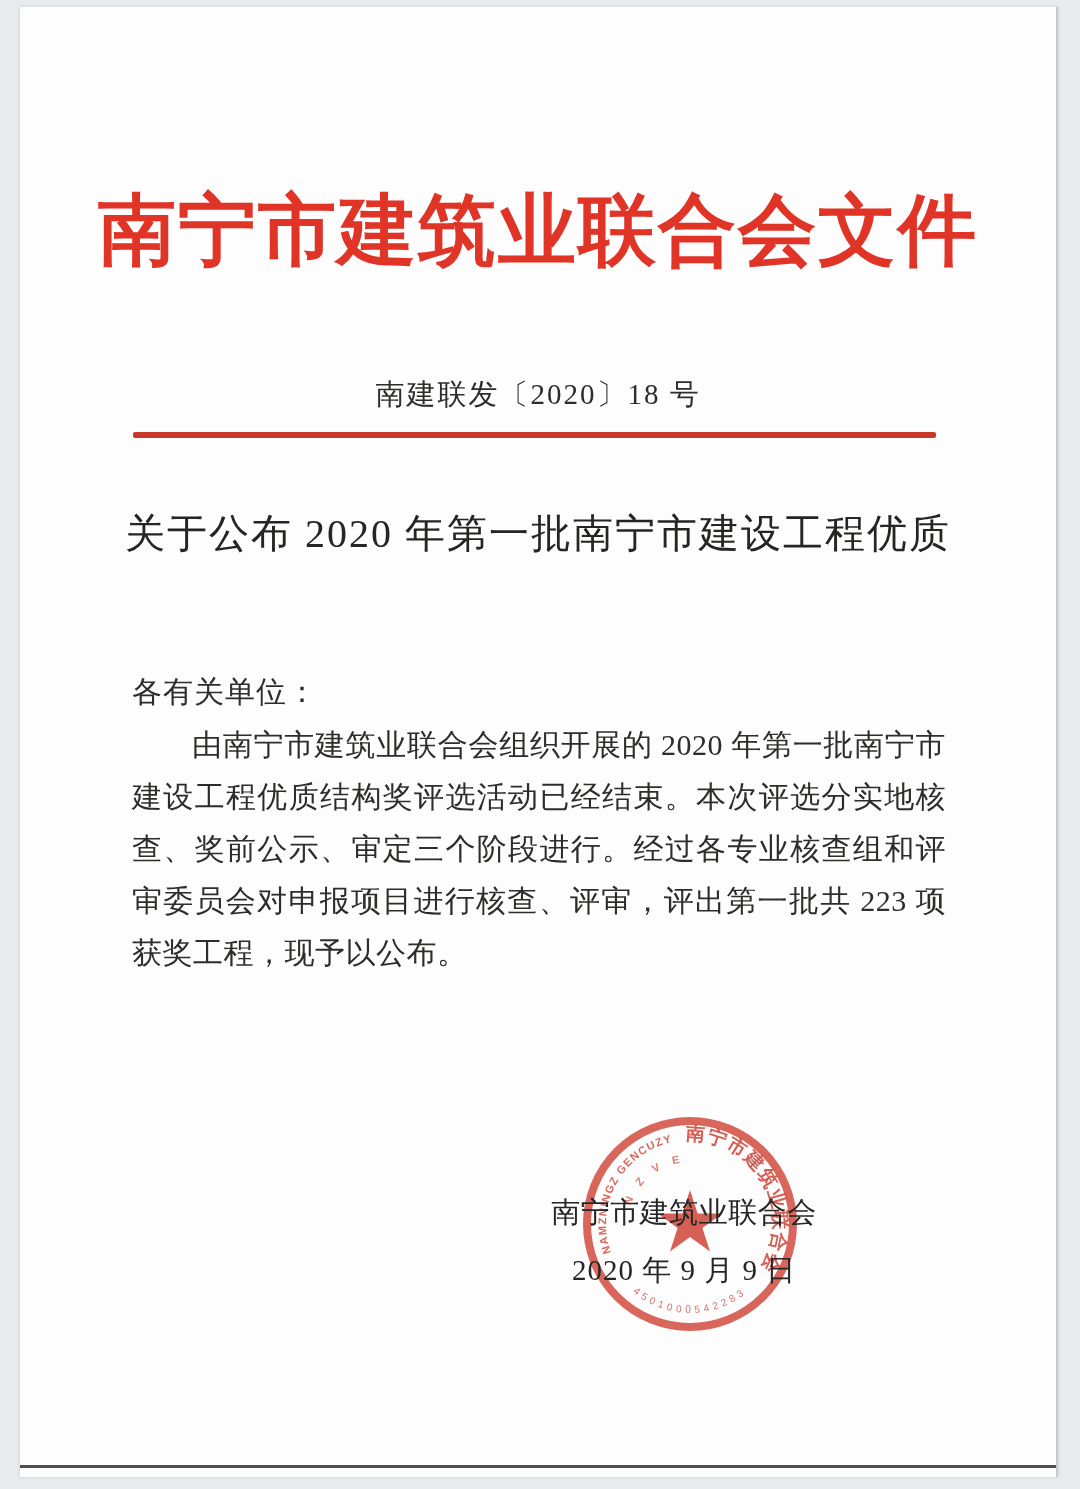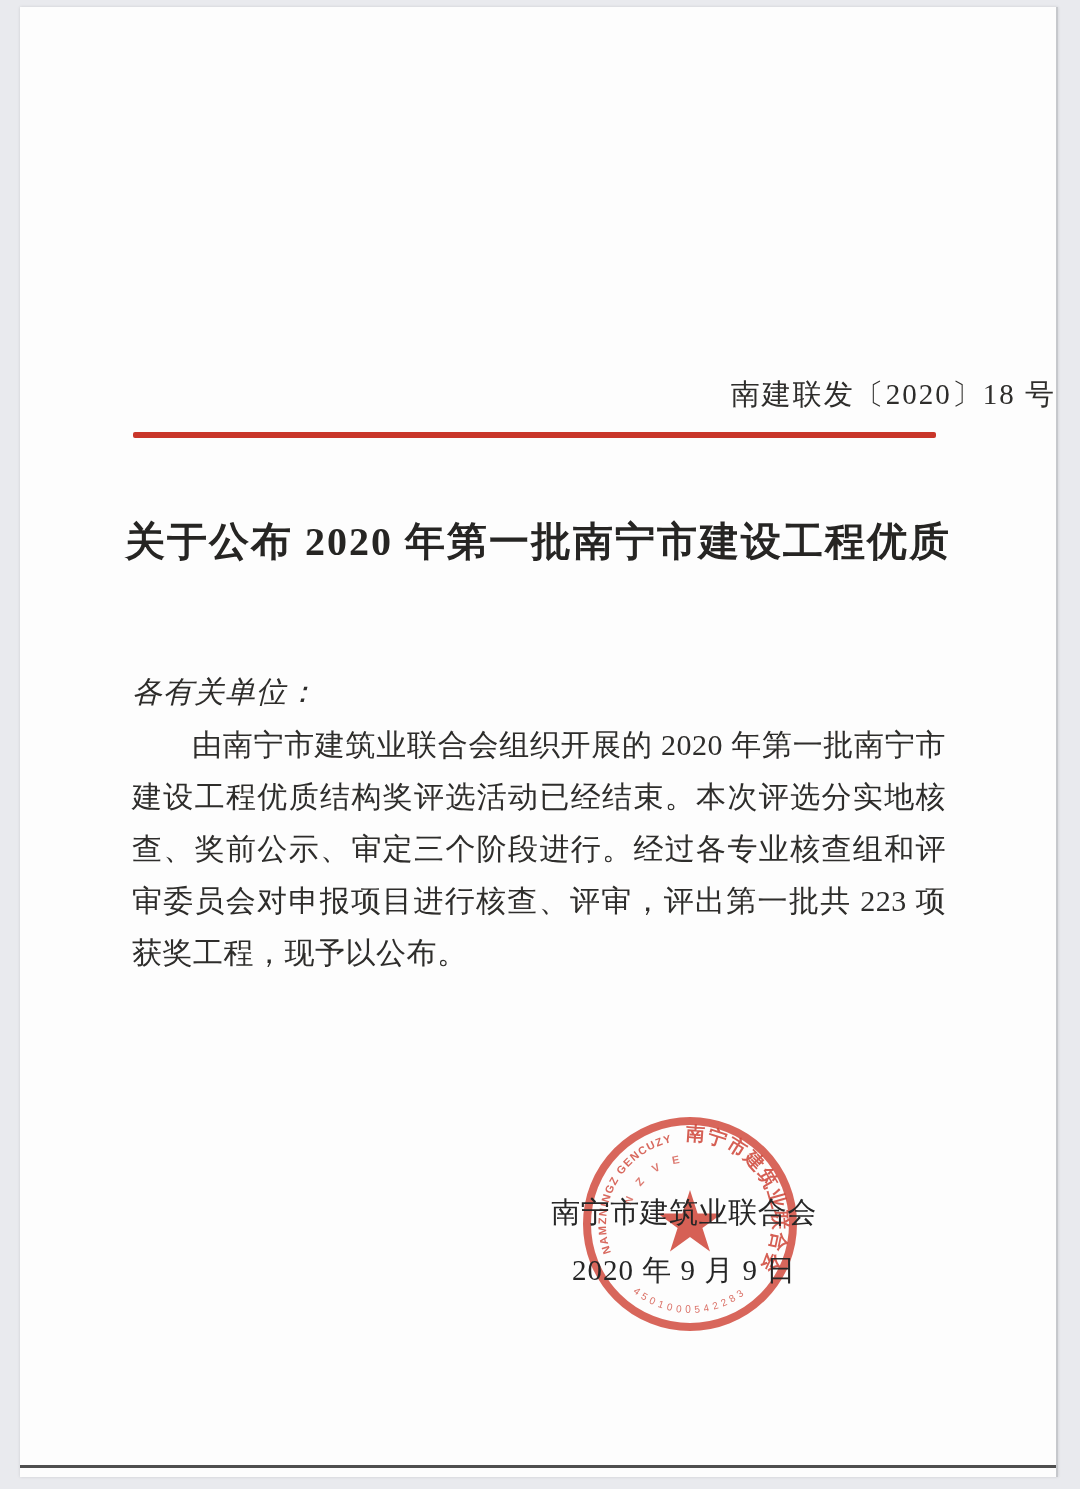--- a/index.html
+++ b/index.html
@@ -23,35 +23,34 @@
     position:absolute;left:0;right:0;bottom:9px;height:3px;
     background:#4f4f4f;
   }
   .red-header{
     position:absolute;left:0;top:170px;width:100%;
     text-align:center;font-size:78px;font-weight:bold;line-height:108px;
     letter-spacing:2px;color:var(--header-red,#e03427);
   }
   .doc-number{
     position:absolute;left:0;top:362px;width:100%;
-    text-align:right;font-size:29px;line-height:50px;letter-spacing:2px;
+    text-align:center;font-size:29px;line-height:50px;letter-spacing:2px;
   }
   .red-rule{
     position:absolute;left:113px;top:425px;width:803px;height:6px;
     background:var(--rule-red,#c9362a);border-radius:2px;
   }
   .title{
     position:absolute;left:0;top:499px;width:100%;
-    text-align:center;font-size:40px;font-weight:bold;line-height:55px;
-    letter-spacing:2px;color:#262523;margin-top:8px;
+    text-align:center;font-size:40px;font-weight:normal;line-height:55px;
+    letter-spacing:2px;color:#262523;
   }
   .salutation{
     position:absolute;left:112px;top:667px;font-size:30px;line-height:36px;
     letter-spacing:1px;
-    font-style:italic;
   }
   .paragraph{
     position:absolute;left:112px;top:712px;width:814px;
     font-size:30px;line-height:52px;text-align:justify;text-indent:2em;
     letter-spacing:0.5px;
   }
   .attachment{
     position:absolute;left:172px;top:974px;font-size:29px;line-height:38px;
     letter-spacing:1px;
   }
@@ -71,20 +70,21 @@
     position:absolute;left:424px;top:1244px;width:480px;
     text-align:center;font-size:29px;line-height:38px;letter-spacing:1px;
     color:#262626;
   }
 </style>
 </head>
 <body>
 
 <div class="page">
 
+  <div class="red-header">南宁市建筑业联合会文件</div>
 
   <div class="doc-number">南建联发〔2020〕18 号</div>
 
   <div class="red-rule"></div>
 
   <div class="title">
     <div>关于公布 2020 年第一批南宁市建设工程优质</div>
   </div>
 
   <div class="salutation">各有关单位：</div>

